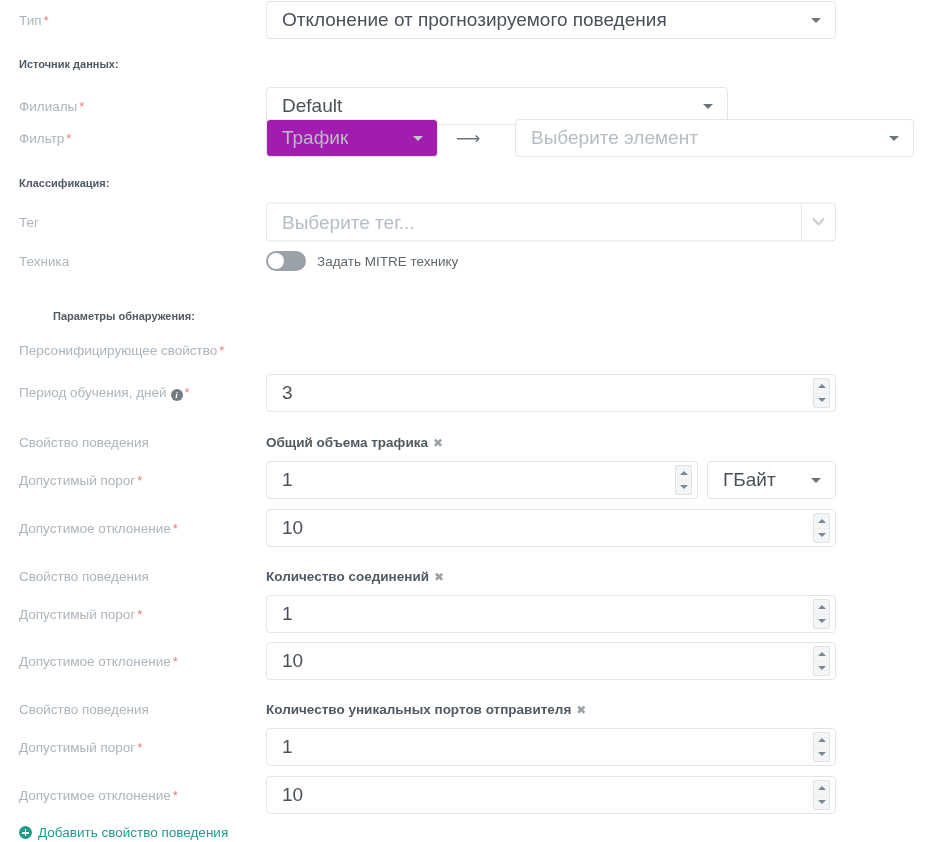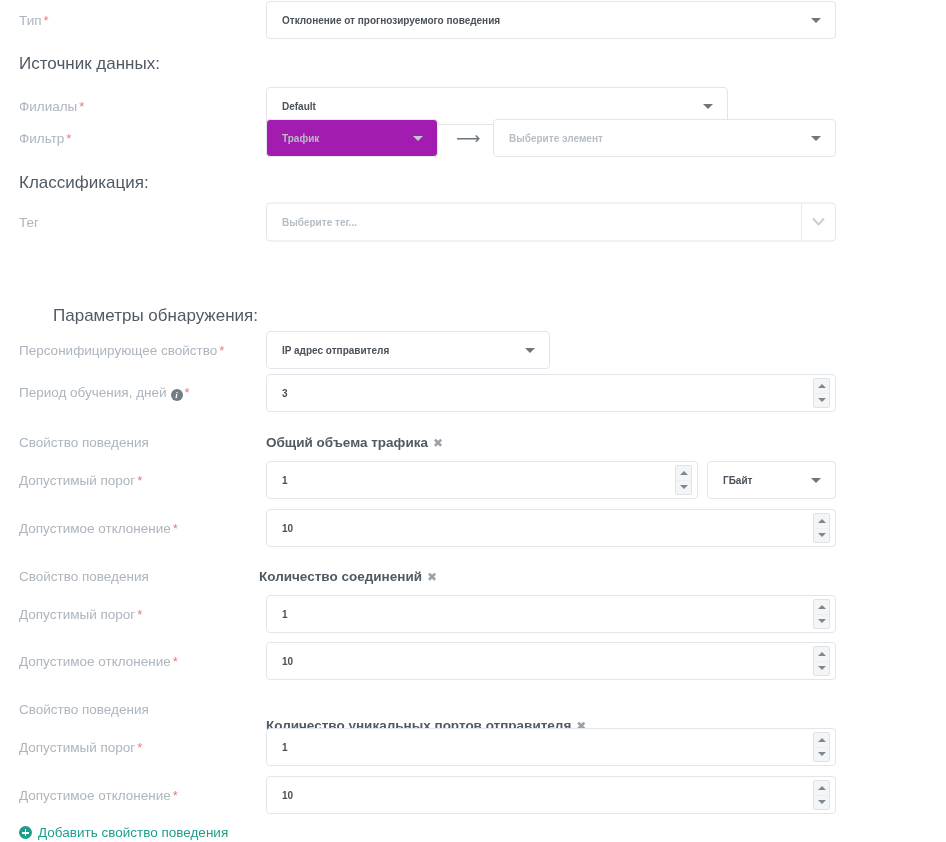--- a/index.html
+++ b/index.html
@@ -14,41 +14,41 @@
 
   
   .row { position: absolute; left: 0; width: 946px; height: 40px; }
   .label {
     position: absolute; left: 19px; top: 50%; transform: translateY(-50%);
     font-size: 13.5px; color: #adb5bd; white-space: nowrap;
   }
   .label .req { color: #f07a7a; font-size: 13px; margin-left: 2px; }
   .section-title {
     position: absolute; left: 19px; top: 50%; transform: translateY(-50%);
-    font-size: 17px; font-weight: normal; color: #515a63; white-space: nowrap;
+    font-size: 11px; font-weight: bold; color: #515a63; white-space: nowrap;
   }
 
   
   .info-icon {
     display: inline-block; width: 12px; height: 12px; border-radius: 50%;
     background: #737b84; color: #fff; font-size: 9px; line-height: 12px;
     text-align: center; font-weight: bold; font-style: italic;
     vertical-align: -1px; margin-left: 4px;
     font-family: "Liberation Serif", serif;
   }
 
   
   .field {
     position: absolute; top: 50%; transform: translateY(-50%);
     height: 38px; border: 1px solid #e2e6ea; border-radius: 4px;
     background: #fff; display: flex; align-items: center;
   }
   .field .val {
-    padding-left: 15px; font-size: 10px; color: #4a5159;
-    white-space: nowrap; overflow: hidden; flex: 1; font-weight: bold;
+    padding-left: 15px; font-size: 19px; color: #4a5159;
+    white-space: nowrap; overflow: hidden; flex: 1;
   }
   .field.disabled { background: #a21caf; border-color: #e6eaee; }
   .field.disabled .val { color: #b6bdc4; }
   .field .ph { color: #b6bdc4; }
 
   
   .caret {
     width: 26px; display: flex; align-items: center; justify-content: center;
     flex: 0 0 26px; margin-right: 6px;
   }
@@ -150,21 +150,21 @@
 
   <div class="row" style="top:118px;">
     <span class="label"><span>Фильтр</span><span class="req">*</span></span>
     <div class="field disabled" style="left:266px; width:172px;">
       <span class="val">Трафик</span>
       <span class="caret light">
           <i></i>
         </span>
     </div>
     <span class="arrow" style="left:456px;">⟶</span>
-    <div class="field" style="left:493px; width:343px;align-items:center;">
+    <div class="field" style="left:515px; width:399px;align-items:center;">
       <span class="val ph">Выберите элемент</span>
       <span class="caret">
           <i></i>
         </span>
     </div>
   </div>
 
   <div class="row" style="top:163px;">
     <span class="section-title">Классификация:</span>
   </div>
@@ -174,33 +174,34 @@
     <div class="field" style="left:266px; width:570px; height:39px;">
       <span class="val ph">Выберите тег...</span>
       <span class="chev">
         <svg width="13" height="9" viewBox="0 0 13 9">
             <path d="M1.5 1.5 L6.5 7 L11.5 1.5" fill="none" stroke="#c9ced3" stroke-width="2" stroke-linecap="round" stroke-linejoin="round"></path>
           </svg>
       </span>
     </div>
   </div>
 
+  <div class="row" style="top:241px;">
+    <span class="label">Техника</span>
+    <div class="toggle" style="left:266px;">
+      <span class="knob"></span>
+    </div>
+    <span class="toggle-text" style="left:317px;">Задать MITRE технику</span>
+  </div>
 
   <div class="row" style="top:296px;margin-left:34px;">
     <span class="section-title">Параметры обнаружения:</span>
   </div>
 
   <div class="row" style="top:330px;">
     <span class="label"><span>Персонифицирующее свойство</span><span class="req">*</span></span>
-    <div class="field" style="left:266px; width:284px;">
-      <span class="val">IP адрес отправителя</span>
-      <span class="caret">
-          <i></i>
-        </span>
-    </div>
   </div>
 
   <div class="row" style="top:373px;">
     <span class="label"><span>Период обучения, дней</span><span class="info-icon">i</span><span class="req">*</span></span>
     <div class="field" style="left:266px; width:570px;">
       <span class="val">3</span>
       <span class="spin">
         <div class="up">
             <i></i>
           </div>
@@ -247,21 +248,21 @@
           </div>
         <div class="dn">
             <i></i>
           </div>
       </span>
     </div>
   </div>
 
   <div class="row" style="top:556px;">
     <span class="label">Свойство поведения</span>
-    <span class="bp-title" style="left:259px;"><span>Количество соединений</span><span class="bp-x">✖</span></span>
+    <span class="bp-title" style="left:266px;"><span>Количество соединений</span><span class="bp-x">✖</span></span>
   </div>
 
   <div class="row" style="top:594px;">
     <span class="label"><span>Допустимый порог</span><span class="req">*</span></span>
     <div class="field" style="left:266px; width:570px;">
       <span class="val">1</span>
       <span class="spin">
         <div class="up">
             <i></i>
           </div>
@@ -282,21 +283,21 @@
           </div>
         <div class="dn">
             <i></i>
           </div>
       </span>
     </div>
   </div>
 
   <div class="row" style="top:689px;">
     <span class="label">Свойство поведения</span>
-    <span class="bp-title" style="left:266px;margin-top:16px;"><span>Количество уникальных портов отправителя</span><span class="bp-x">✖</span></span>
+    <span class="bp-title" style="left:266px;"><span>Количество уникальных портов отправителя</span><span class="bp-x">✖</span></span>
   </div>
 
   <div class="row" style="top:727px;">
     <span class="label"><span>Допустимый порог</span><span class="req">*</span></span>
     <div class="field" style="left:266px; width:570px;">
       <span class="val">1</span>
       <span class="spin">
         <div class="up">
             <i></i>
           </div>

